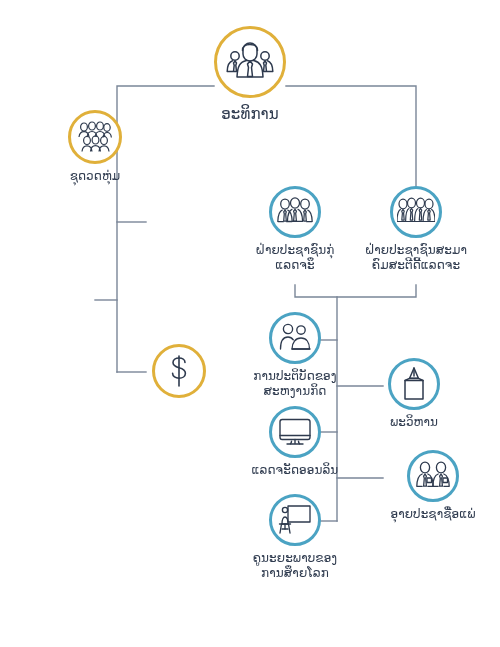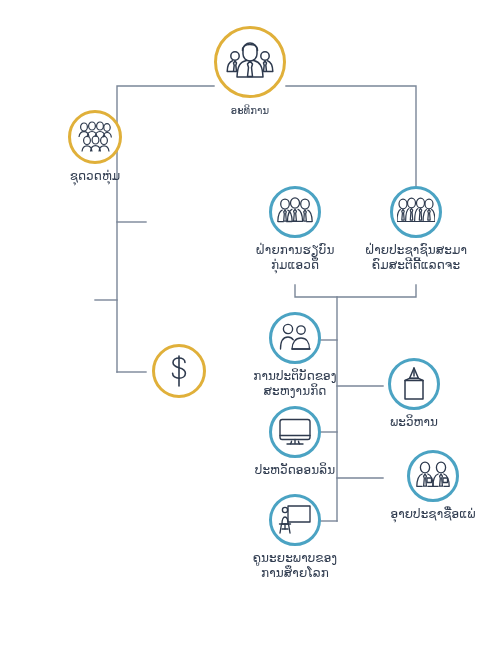--- a/index.html
+++ b/index.html
@@ -23,21 +23,21 @@
   .bubble svg{display:block;}
   .caption{
     margin-top:5px;
     text-align:center;
     color:#2e3a4e;
     line-height:1.28;
     white-space:pre-line;
     font-size:12px;
     letter-spacing:0.1px;
   }
-  .root-caption{font-size:10px;margin-top:7px;}
+  .root-caption{font-size:15px;margin-top:7px;}
 </style>
 </head>
 <body>
 
 <div id="chart-root">
 
   <svg id="connectors" viewBox="0 0 500 647" xmlns="http://www.w3.org/2000/svg">
     <g stroke="#7A8698" stroke-width="1.4" fill="none" stroke-linecap="square">
 
       <path d="M 214 86 L 117 86 L 117 372"></path>
@@ -124,21 +124,21 @@
           <path d="M10.4 12.8c3.2 1.2 4.6 4.2 4.8 11.7h-6"></path>
           <ellipse cx="18" cy="6" rx="4.5" ry="5.2"></ellipse>
           <path d="M18 12.3l-1.4 1.9.7 2.1-.7 7.7h2.8l-.7-7.7.7-2.1z"></path>
           <path d="M15.4 12.1C12 13.4 10.6 16.5 10.4 24.3h15.2C25.4 16.5 24 13.4 20.6 12.1"></path>
           <ellipse cx="28" cy="7" rx="4.3" ry="5"></ellipse>
           <path d="M28 13l-1.3 1.8.6 2-.6 7.2h2.6l-.6-7.2.6-2z"></path>
           <path d="M30.4 12.8c3.2 1.2 4.6 4.2 4.8 11.7h-6"></path>
         </g>
       </svg>
     </div>
-    <div class="caption">ຝ່າຍການຮຽບົນກຸ່ມແອວດຶ</div>
+    <div class="caption">ຝ່າຍປະຊາຊົນກຸ່ແລດຈະຶ</div>
   </div>
 
   <div class="node" style="left:247px;top:312px;width:96px;">
     <div class="bubble" style="width:52px;height:52px;border:3px solid #4BA3C3;">
       <svg width="34" height="30" viewBox="0 0 34 30">
         <g fill="none" stroke="#2E3A4E" stroke-width="1.35" stroke-linejoin="round" stroke-linecap="round">
           <circle cx="10" cy="6" r="4.6"></circle>
           <circle cx="23" cy="7" r="4.2"></circle>
           <path d="M2.5 26c0-8 3-12 7.5-12 2.2 0 4 1 5.3 2.8"></path>
           <path d="M14 26c0-6.5 3.6-11 9-11s8.5 4.5 8.5 11z"></path>
@@ -178,21 +178,21 @@
       <svg width="34" height="30" viewBox="0 0 34 30">
         <g fill="none" stroke="#2E3A4E" stroke-width="1.4" stroke-linejoin="round" stroke-linecap="round">
           <rect x="2" y="2.5" width="30" height="20" rx="2.2"></rect>
           <path d="M2 18.5h30"></path>
           <path d="M17 22.5v4"></path>
           <path d="M9 27h16"></path>
           <path d="M12.5 26.8c.6-.6 1-1.6 1-2.5M21.5 26.8c-.6-.6-1-1.6-1-2.5"></path>
         </g>
       </svg>
     </div>
-    <div class="caption">ປະຫວັດອອນລິນ</div>
+    <div class="caption">ແລດຈະັດອອນລິນ</div>
   </div>
 
   <div class="node" style="left:247px;top:494px;width:96px;">
     <div class="bubble" style="width:52px;height:52px;border:3px solid #4BA3C3;">
       <svg width="34" height="32" viewBox="0 0 34 32">
         <g fill="none" stroke="#2E3A4E" stroke-width="1.35" stroke-linejoin="round" stroke-linecap="round">
           <rect x="10" y="2" width="22" height="16"></rect>
           <circle cx="7" cy="6" r="2.6"></circle>
           <path d="M4 20c0-4.5 1.3-7 3-7s3 2.5 3 7z"></path>
           <path d="M1.5 20h11"></path>

